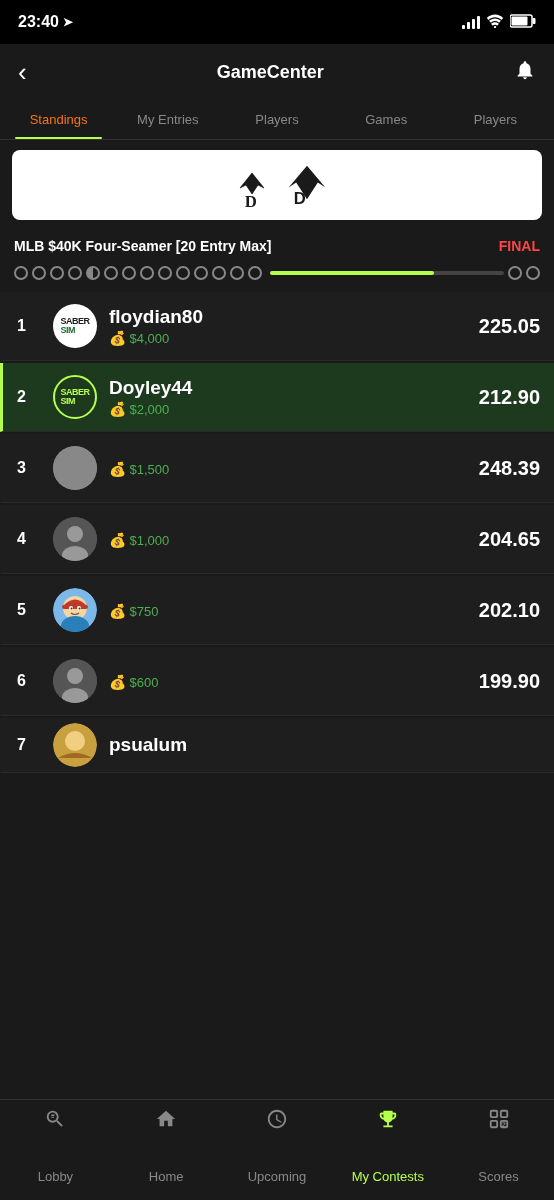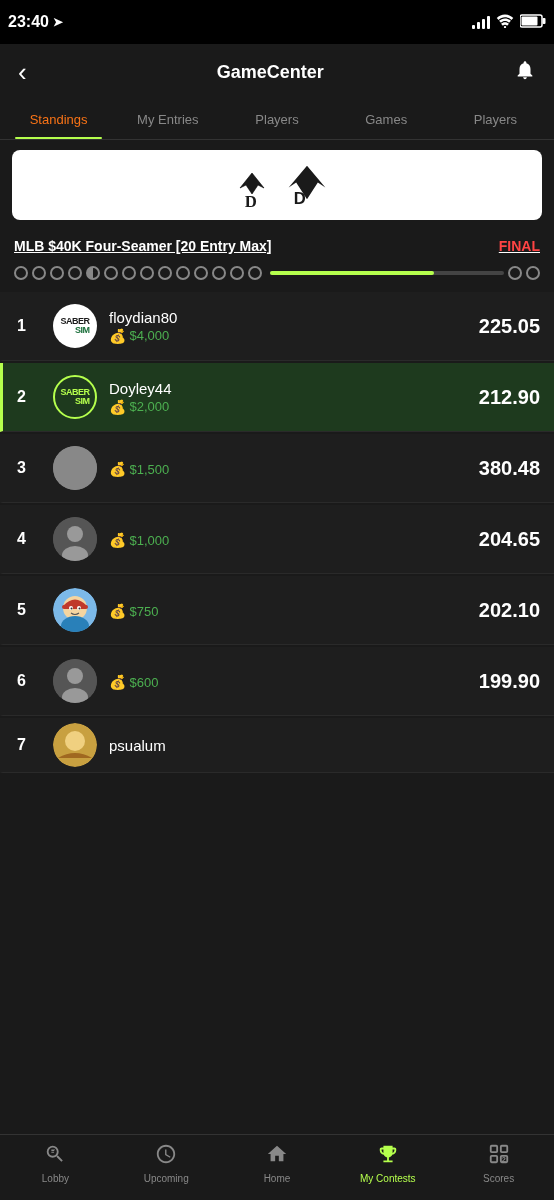--- a/index.html
+++ b/index.html
@@ -12,21 +12,21 @@
       min-height: 1200px;
       overflow-x: hidden;
     }
 
     
     .status-bar {
       background: #000;
       display: flex;
       justify-content: space-between;
       align-items: center;
-      padding: 8px 8px;
+      padding: 8px 18px;
       height: 44px;
     }
     .status-time {
       font-size: 16px;
       font-weight: 600;
       color: #fff;
       display: flex;
       align-items: center;
       gap: 4px;
     }
@@ -112,21 +112,20 @@
       align-items: center;
       justify-content: center;
     }
 
     
     .contest-info {
       padding: 8px 14px;
       display: flex;
       justify-content: space-between;
       align-items: center;
-      text-decoration: underline;
     }
     .contest-name {
       font-size: 14px;
       font-weight: 600;
       color: #fff;
     }
     .contest-status {
       font-size: 14px;
       font-weight: 600;
       color: #ff4444;
@@ -212,22 +211,22 @@
     }
     .avatar.default-user {
       background: #555;
       color: #999;
       font-size: 28px;
     }
     .player-info {
       flex: 1;
     }
     .player-name {
-      font-size: 15px;
-      font-weight: 400;
+      font-size: 19px;
+      font-weight: 700;
       color: #fff;
     }
     .player-prize {
       font-size: 13px;
       color: #4caf50;
       display: flex;
       align-items: center;
       gap: 3px;
       margin-top: 2px;
     }
@@ -257,40 +256,41 @@
       cursor: pointer;
     }
     .nav-icon {
       font-size: 20px;
       color: #888;
     }
     .nav-icon.active {
       color: #b5ff4d;
     }
     .nav-label {
-      font-size: 10px;
+      font-size: 13px;
       color: #888;
+      margin-top: 31px;
     }
     .nav-label.active {
       color: #b5ff4d;
     }
 
     .content-area {
       padding-bottom: 80px;
     }
 
     
     .dk-crown {
       width: 60px;
       height: 50px;
     }
 
     .saber-sim-text {
       line-height: 1;
-      text-align: right;
+      text-align: left;
     }
     .saber-text {
       font-size: 9px;
       font-weight: 900;
       color: #1a1a1a;
       letter-spacing: -0.5px;
     }
     .sim-text {
       font-size: 9px;
       font-weight: 900;
@@ -456,21 +456,21 @@
         <svg width="44" height="44" viewBox="0 0 44 44">
           <circle cx="22" cy="22" r="22" fill="#888"></circle>
         </svg>
       </div>
       <div class="player-info">
         <div class="player-prize">
           <span style="color:#4caf50; font-size:14px;">💰</span>
           <span>$1,500</span>
         </div>
       </div>
-      <span class="player-score">380.48</span>
+      <span class="player-score">248.39</span>
     </div>
 
     <div class="player-row">
       <span class="rank">4</span>
       <div class="avatar default-user">
         <svg width="44" height="44" viewBox="0 0 44 44">
           <circle cx="22" cy="22" r="22" fill="#555"></circle>
           <circle cx="22" cy="17" r="8" fill="#999"></circle>
           <ellipse cx="22" cy="38" rx="13" ry="9" fill="#999"></ellipse>
         </svg>
@@ -557,33 +557,33 @@
         <path d="M15.5 14h-.79l-.28-.27A6.471 6.471 0 0 0 16 9.5 6.5 6.5 0 1 0 9.5 16c1.61 0 3.09-.59 4.23-1.57l.27.28v.79l5 4.99L20.49 19l-4.99-5zm-6 0C7.01 14 5 11.99 5 9.5S7.01 5 9.5 5 14 7.01 14 9.5 11.99 14 9.5 14z"></path>
         <path d="M8 9h3V8H8v1zm0 2h3v-1H8v1zm4-4H8v1h4V7z"></path>
       </svg>
     </span>
     <span class="nav-label">Lobby</span>
   </div>
 
   <div class="nav-item">
     <span class="nav-icon">
       <svg width="22" height="22" viewBox="0 0 24 24" fill="#888">
-        <path d="M11.99 2C6.47 2 2 6.48 2 12s4.47 10 9.99 10C17.52 22 22 17.52 22 12S17.52 2 11.99 2zM12 20c-4.42 0-8-3.58-8-8s3.58-8 8-8 8 3.58 8 8-3.58 8-8 8zm.5-13H11v6l5.25 3.15.75-1.23-4.5-2.67V7z"></path>
+        <path d="M10 20v-6h4v6h5v-8h3L12 3 2 12h3v8z"></path>
       </svg>
     </span>
-    <span class="nav-label">Upcoming</span>
+    <span class="nav-label">Home</span>
   </div>
 
   <div class="nav-item">
     <span class="nav-icon">
       <svg width="22" height="22" viewBox="0 0 24 24" fill="#888">
-        <path d="M10 20v-6h4v6h5v-8h3L12 3 2 12h3v8z"></path>
+        <path d="M11.99 2C6.47 2 2 6.48 2 12s4.47 10 9.99 10C17.52 22 22 17.52 22 12S17.52 2 11.99 2zM12 20c-4.42 0-8-3.58-8-8s3.58-8 8-8 8 3.58 8 8-3.58 8-8 8zm.5-13H11v6l5.25 3.15.75-1.23-4.5-2.67V7z"></path>
       </svg>
     </span>
-    <span class="nav-label">Home</span>
+    <span class="nav-label">Upcoming</span>
   </div>
 
   <div class="nav-item">
     <span class="nav-icon active">
       <svg width="22" height="22" viewBox="0 0 24 24" fill="#b5ff4d">
         <path d="M19 5h-2V3H7v2H5c-1.1 0-2 .9-2 2v1c0 2.55 1.92 4.63 4.39 4.94.63 1.5 1.98 2.63 3.61 2.96V19H7v2h10v-2h-4v-3.1c1.63-.33 2.98-1.46 3.61-2.96C19.08 12.63 21 10.55 21 8V7c0-1.1-.9-2-2-2zM5 8V7h2v3.82C5.84 10.4 5 9.3 5 8zm14 0c0 1.3-.84 2.4-2 2.82V7h2v1z"></path>
       </svg>
     </span>
     <span class="nav-label active">My Contests</span>
   </div>

